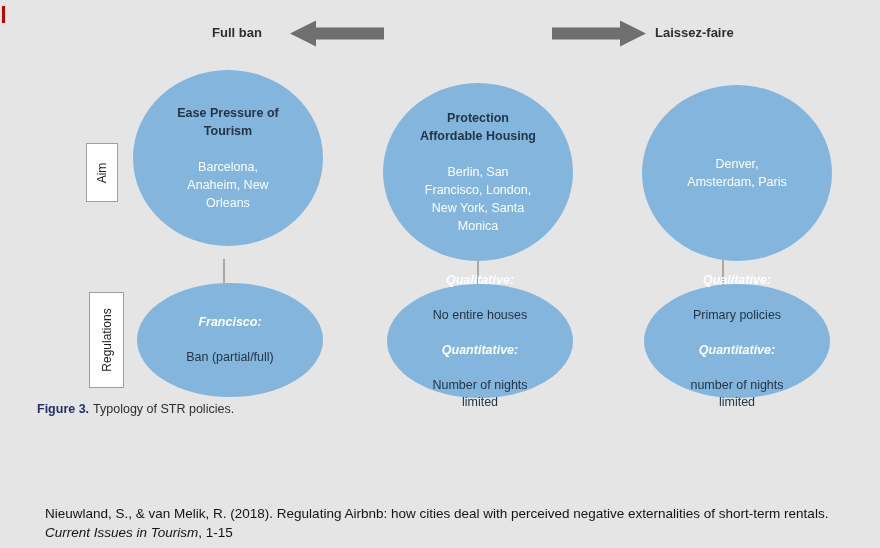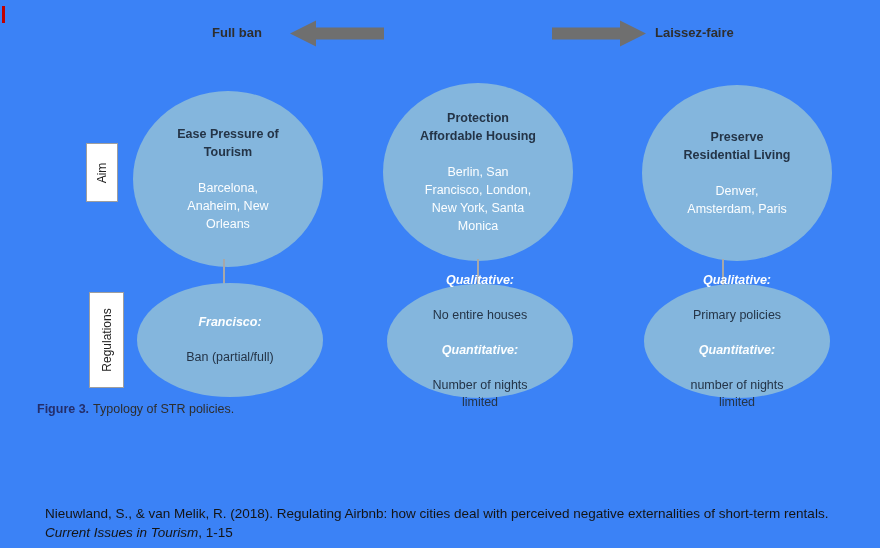--- a/index.html
+++ b/index.html
@@ -1,17 +1,17 @@
 <!DOCTYPE html>
 <html><head>
 <meta charset="utf-8">
 <style>
   html,body{margin:0;padding:0;background:#fff;}
   .page{
-    position:relative;width:880px;height:548px;background:#3b82f6;overflow:hidden;
+    position:relative;width:880px;height:548px;background:#e5e5e5;overflow:hidden;
     font-family:"Liberation Sans",sans-serif;
   }
   .accent{position:absolute;left:2px;top:6px;width:3px;height:17px;background:#c00000;}
 
   
   .spectrum-label{position:absolute;top:25px;font-size:13px;font-weight:600;color:#2e2e2e;white-space:nowrap;}
   .spectrum-label.left{left:212px;}
   .spectrum-label.right{left:655px;}
   .arrow{position:absolute;top:20px;}
   .arrow-left{left:290px;}
@@ -24,21 +24,21 @@
   }
   .aim-box{left:86px;top:143px;width:30px;height:57px;}
   .reg-box{left:89px;top:292px;width:33px;height:94px;}
   .vtext{transform:rotate(-90deg);white-space:nowrap;font-size:12px;color:#222;}
 
   
   .bubble{
     position:absolute;background:#84b6dd;border-radius:50%;
     display:flex;align-items:center;justify-content:center;text-align:center;
   }
-  .c1{left:133px;top:91px;width:190px;height:176px;}
+  .c1{left:133px;top:70px;width:190px;height:176px;}
   .c2{left:383px;top:83px;width:190px;height:178px;align-items:center;}
   .c3{left:642px;top:85px;width:190px;height:176px;}
   .e1{left:137px;top:283px;width:186px;height:114px;}
   .e2{left:387px;top:284px;width:186px;height:114px;}
   .e3{left:644px;top:284px;width:186px;height:114px;}
 
   .bubble-text{white-space:pre-line;font-size:12.5px;line-height:18px;}
   .aim-title{color:#243447;font-weight:600;}
   .aim-cities{color:#fcfeff;font-weight:400;}
   .reg-term{color:#fcfeff;font-weight:600;font-style:italic;line-height:17px;}
@@ -95,22 +95,20 @@
       <div class="aim-title">Protection
 Affordable Housing</div>
       <div class="aim-cities">Berlin, San
 Francisco, London,
 New York, Santa
 Monica</div>
     </div>
   </div>
   <div class="bubble c3">
     <div class="bubble-text">
-      <div class="aim-title">Preserve
-Residential Living</div>
       <div class="aim-cities">Denver,
 Amsterdam, Paris</div>
     </div>
   </div>
 
   <div class="connector k1"></div>
   <div class="connector k2"></div>
   <div class="connector k3"></div>
 
   <div class="bubble e1">

